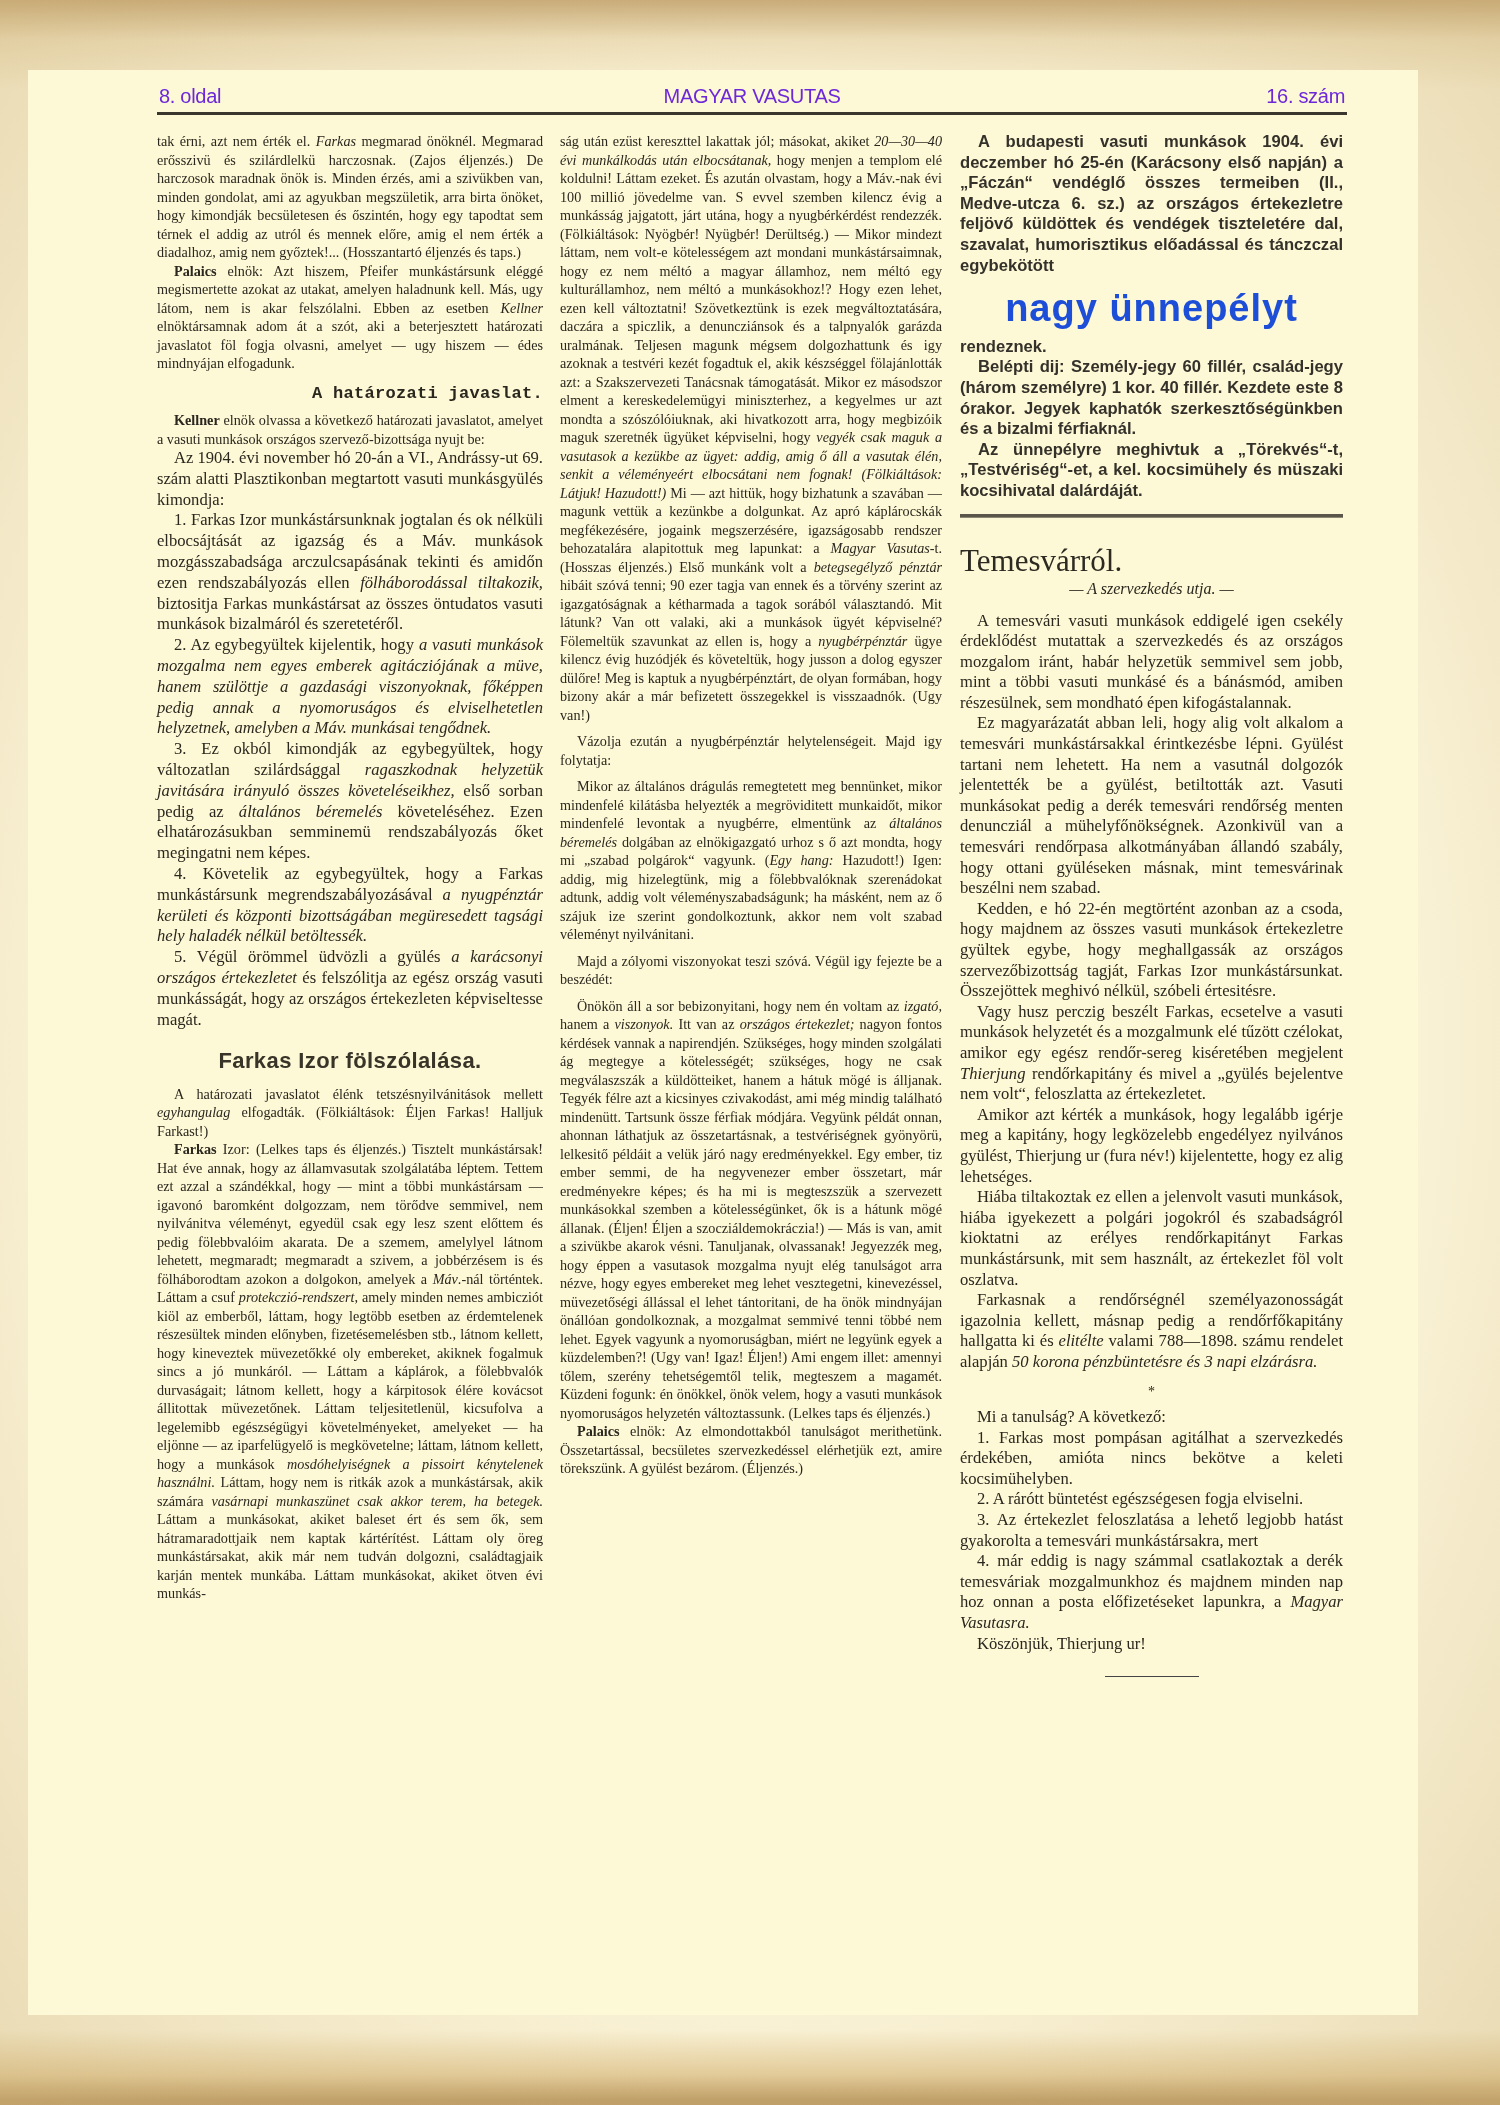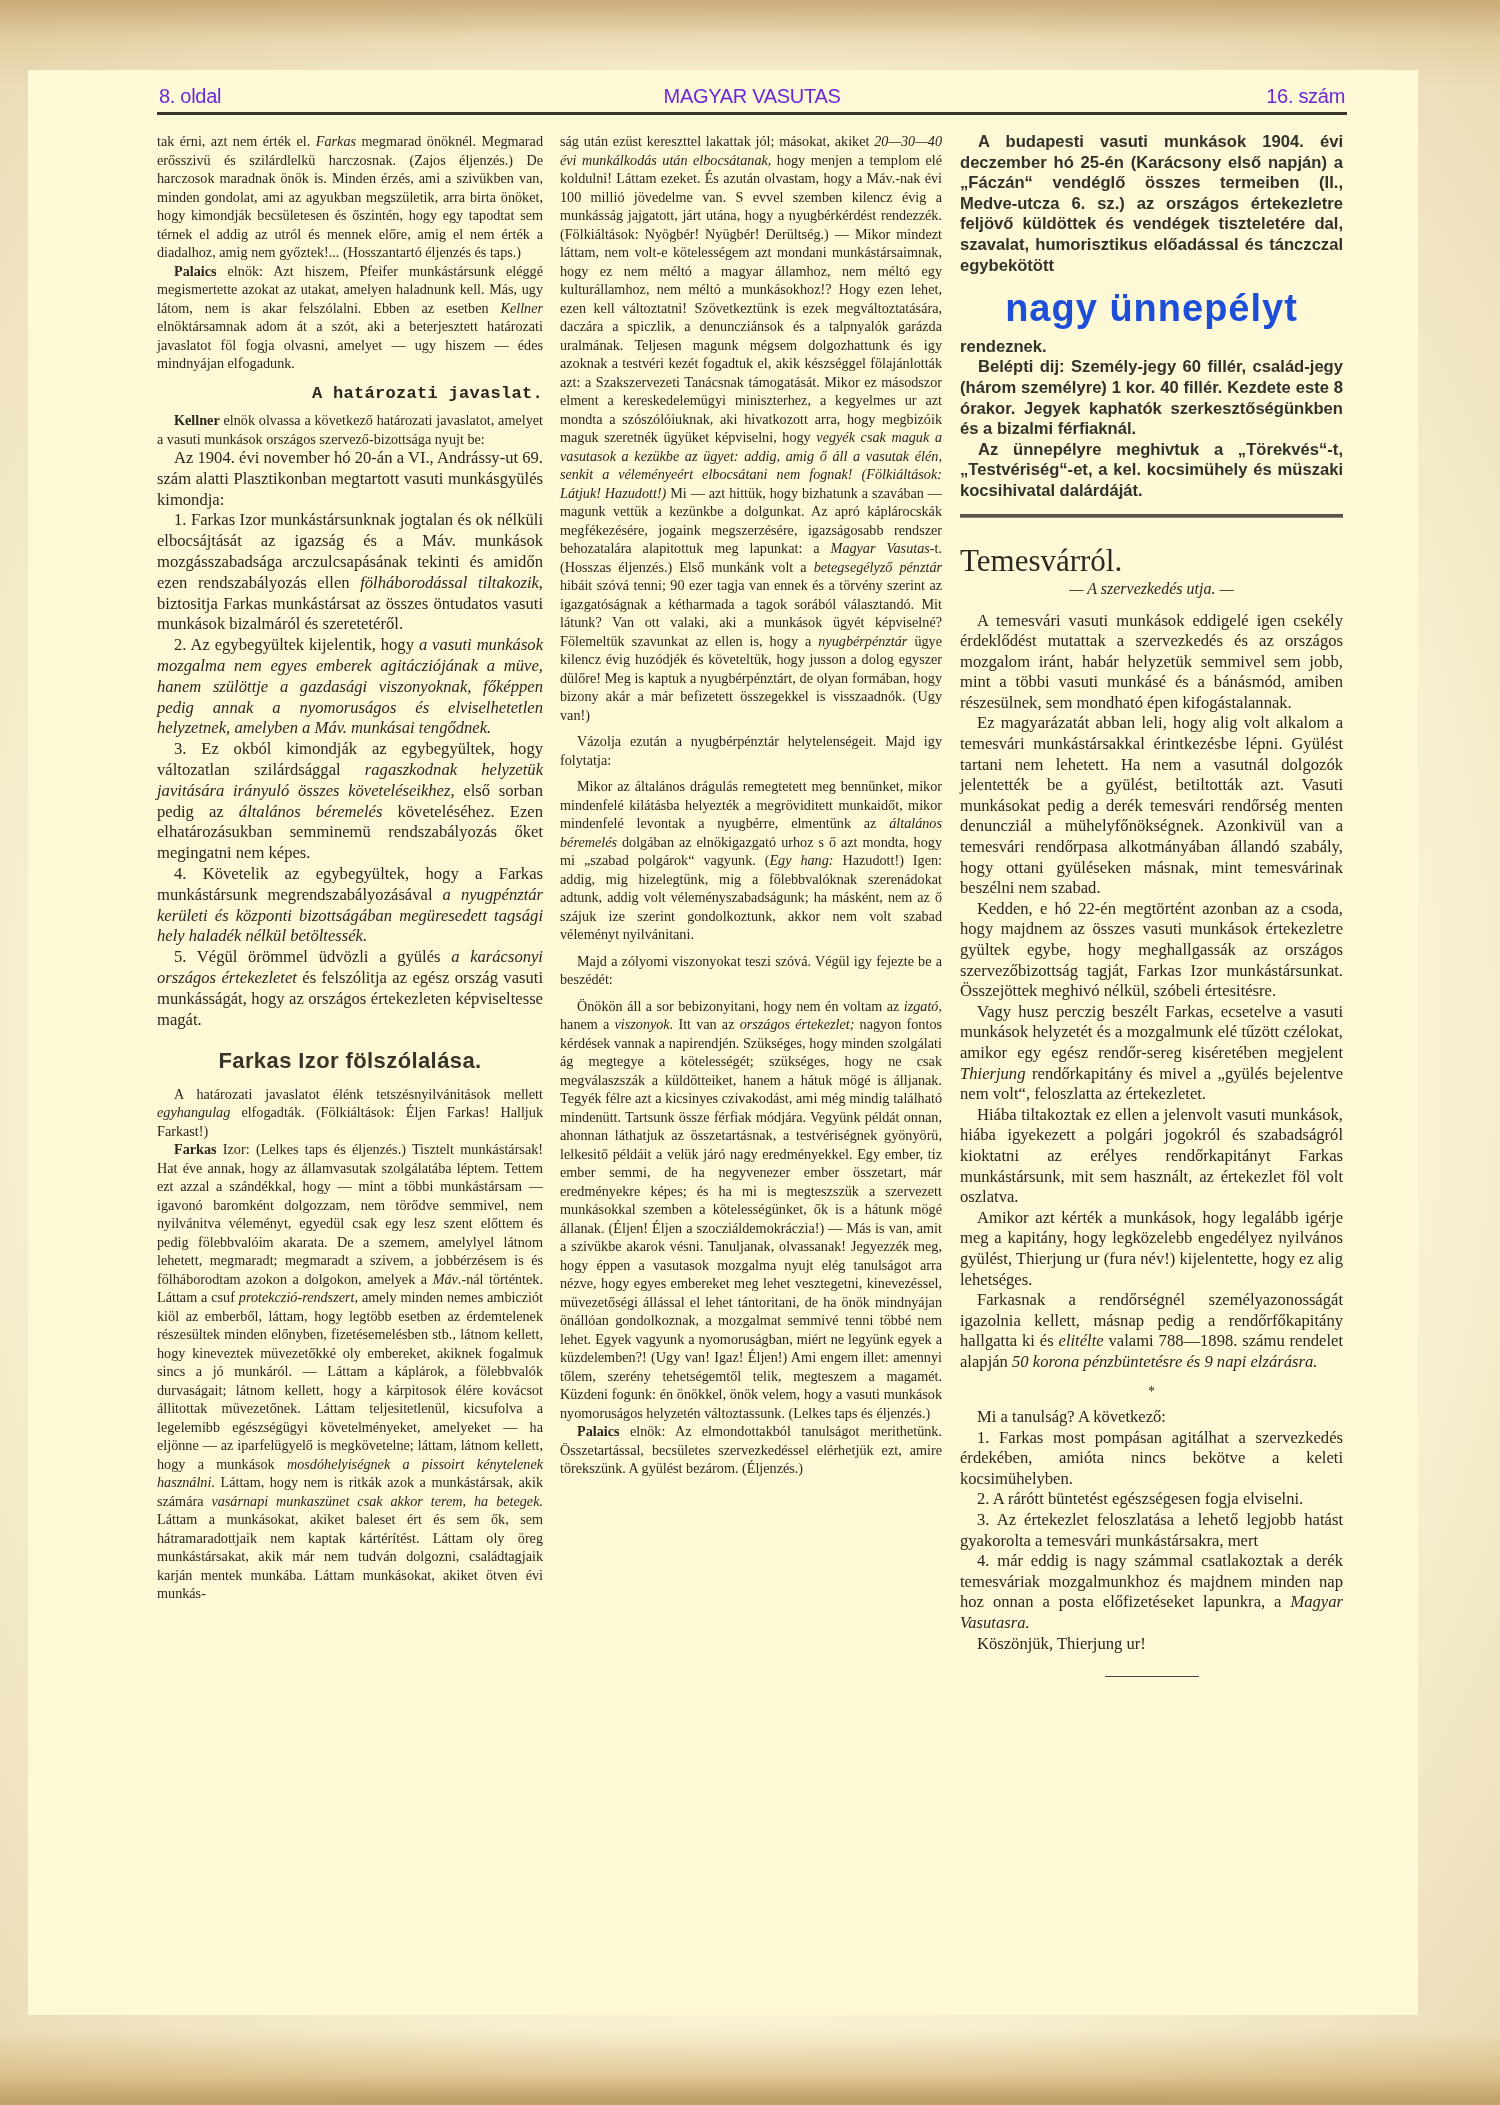--- a/index.html
+++ b/index.html
@@ -131,23 +131,23 @@
     <p>Az ünnepélyre meghivtuk a „Törekvés“-t, „Testvériség“-et, a kel. kocsimühely és müszaki kocsihivatal dalárdáját.</p>
   </div>
   <div class="divider"></div>
   <div class="temes-title">Temesvárról.</div>
   <div class="temes-sub">— A szervezkedés utja. —</div>
   <div class="temes">
     <p>A temesvári vasuti munkások eddigelé igen csekély érdeklődést mutattak a szervezkedés és az országos mozgalom iránt, habár helyzetük semmivel sem jobb, mint a többi vasuti munkásé és a bánásmód, amiben részesülnek, sem mondható épen kifogástalannak.</p>
     <p>Ez magyarázatát abban leli, hogy alig volt alkalom a temesvári munkástársakkal érintkezésbe lépni. Gyülést tartani nem lehetett. Ha nem a vasutnál dolgozók jelentették be a gyülést, betiltották azt. Vasuti munkásokat pedig a derék temesvári rendőrség menten denuncziál a mühelyfőnökségnek. Azonkivül van a temesvári rendőrpasa alkotmányában állandó szabály, hogy ottani gyüléseken másnak, mint temesvárinak beszélni nem szabad.</p>
     <p>Kedden, e hó 22-én megtörtént azonban az a csoda, hogy majdnem az összes vasuti munkások értekezletre gyültek egybe, hogy meghallgassák az országos szervezőbizottság tagját, Farkas Izor munkástársunkat. Összejöttek meghivó nélkül, szóbeli értesitésre.</p>
     <p><span>Vagy husz perczig beszélt Farkas, ecsetelve a vasuti munkások helyzetét és a mozgalmunk elé tűzött czélokat, amikor egy egész rendőr-sereg kiséretében megjelent </span><span class="i">Thierjung</span><span> rendőrkapitány és mivel a „gyülés bejelentve nem volt“, feloszlatta az értekezletet.</span></p>
+    <p>Amikor azt kérték a munkások, hogy legalább igérje meg a kapitány, hogy legközelebb engedélyez nyilvános gyülést, Thierjung ur (fura név!) kijelentette, hogy ez alig lehetséges.</p>
     <p>Hiába tiltakoztak ez ellen a jelenvolt vasuti munkások, hiába igyekezett a polgári jogokról és szabadságról kioktatni az erélyes rendőrkapitányt Farkas munkástársunk, mit sem használt, az értekezlet föl volt oszlatva.</p>
-    <p>Amikor azt kérték a munkások, hogy legalább igérje meg a kapitány, hogy legközelebb engedélyez nyilvános gyülést, Thierjung ur (fura név!) kijelentette, hogy ez alig lehetséges.</p>
-    <p><span>Farkasnak a rendőrségnél személyazonosságát igazolnia kellett, másnap pedig a rendőrfőkapitány hallgatta ki és </span><span class="i">elitélte</span><span> valami 788—1898. számu rendelet alapján </span><span class="i">50 korona pénzbüntetésre és 9 napi elzárásra.</span></p>
+    <p><span>Farkasnak a rendőrségnél személyazonosságát igazolnia kellett, másnap pedig a rendőrfőkapitány hallgatta ki és </span><span class="i">elitélte</span><span> valami 788—1898. számu rendelet alapján </span><span class="i">50 korona pénzbüntetésre és 3 napi elzárásra.</span></p>
     <div class="star">*</div>
     <p>Mi a tanulság? A következő:</p>
     <p>1. Farkas most pompásan agitálhat a szervezkedés érdekében, amióta nincs bekötve a keleti kocsimühelyben.</p>
     <p>2. A rárótt büntetést egészségesen fogja elviselni.</p>
     <p>3. Az értekezlet feloszlatása a lehető legjobb hatást gyakorolta a temesvári munkástársakra, mert</p>
     <p><span>4. már eddig is nagy számmal csatlakoztak a derék temesváriak mozgalmunkhoz és majdnem minden nap hoz onnan a posta előfizetéseket lapunkra, a </span><span class="i">Magyar Vasutasra.</span></p>
     <p>Köszönjük, Thierjung ur!</p>
     <div class="end-rule"></div>
   </div>
 </div>

